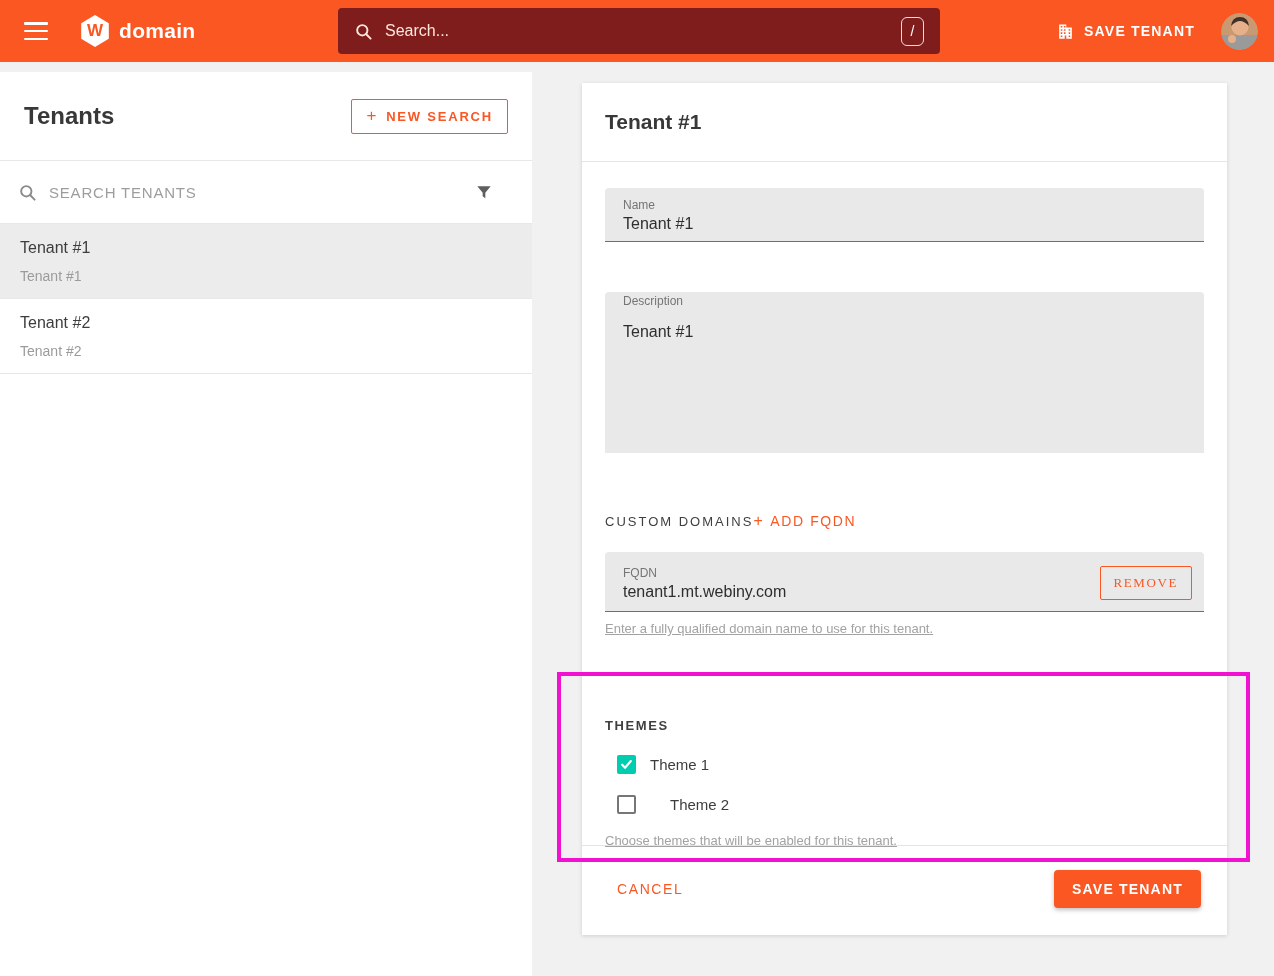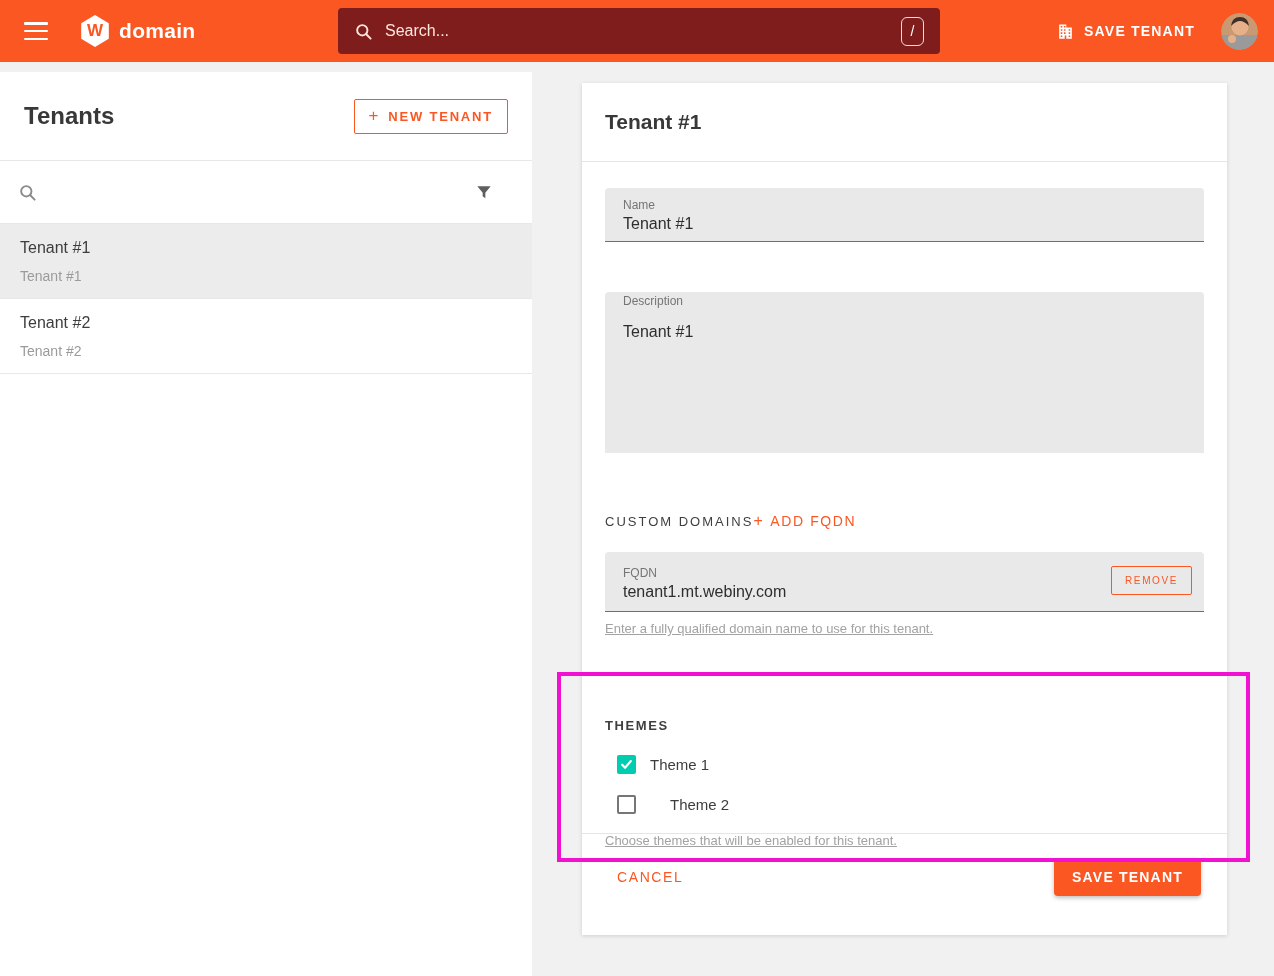--- a/index.html
+++ b/index.html
@@ -119,39 +119,39 @@
   .section-label { font-size: 13px; color: #3f3f3f; letter-spacing: 2px; }
   .section-label.bold { font-weight: bold; letter-spacing: 1.6px; }
   .add-fqdn {
     color: #fa5723; font-size: 14px; letter-spacing: 1.6px; cursor: pointer;
     background: none; border: none; font-family: "Liberation Sans", sans-serif; display: flex; align-items: center;
   }
   .add-fqdn .plus { margin-right: 6px; font-size: 16px; }
   .remove-btn {
     position: absolute; right: 12px; top: 14px;
     border: 1px solid #fa5723; border-radius: 2px; background: transparent;
-    color: #fa5723; font-size: 10px; letter-spacing: 1.6px; padding: 8px 13px;
-    cursor: pointer; font-family: Liberation Sans, sans-serif;
+    color: #fa5723; font-size: 13px; letter-spacing: 1.6px; padding: 8px 13px;
+    cursor: pointer; font-family: Liberation Serif, serif;
   }
   .helper-text { font-size: 13px; color: #a2a2a2; margin-top: 9px; text-decoration: underline; }
 
   .themes-section { margin-top: 80px; }
   .theme-row { display: flex; align-items: center; margin-top: 21px; cursor: pointer; }
   .theme-row + .theme-row { margin-top: 21px; gap: 20px; }
   .checkbox {
     width: 19px; height: 19px; border-radius: 2px; margin-left: 12px;
     display: flex; align-items: center; justify-content: center; flex: 0 0 auto;
   }
   .checkbox.checked { background: #00ccb0; }
   .checkbox.unchecked { background: #fff; border: 2px solid #767676; }
   .theme-label { font-size: 15px; color: #3d3d3d; margin-left: 14px; }
   .themes-helper { margin-top: 19px; }
 
   .card-footer {
-    position: absolute; left: 0; right: 0; bottom: 16px; height: 86px;
+    position: absolute; left: 0; right: 0; bottom: 4px; height: 86px;
     border-top: 1px solid #e5e5e5;
     display: flex; align-items: center; justify-content: space-between;
     padding: 0 26px 0 35px;
   }
   .cancel-btn {
     background: none; border: none; color: #fa5723; font-size: 14px;
     letter-spacing: 1.6px; cursor: pointer; font-family: "Liberation Sans", sans-serif;
   }
   .save-btn {
     background: #fa5723; border: none; border-radius: 4px; color: #fff;
@@ -217,29 +217,30 @@
       </svg>
     </div>
   </div>
 </header>
 
 <aside class="sidebar">
   <div class="sidebar-header">
     <h1 class="sidebar-title">Tenants</h1>
     <button class="new-tenant-btn">
       <span class="plus">+</span>
-      <span>NEW TENANT</span>
+      <span>NEW SEARCH</span>
     </button>
   </div>
 
   <div class="sidebar-search-row">
     <svg width="19" height="19" viewBox="0 0 24 24" fill="none" stroke="#8a8a8a" stroke-width="2.4" stroke-linecap="round">
       <circle cx="10.5" cy="10.5" r="6.5"></circle>
         <line x1="15.5" y1="15.5" x2="21" y2="21"></line>
     </svg>
+    <input type="text" placeholder="SEARCH TENANTS" style="">
     <svg class="filter-icon" width="20" height="20" viewBox="0 0 24 24" fill="#5f5f5f">
       <path d="M4 5h16l-6.4 8v6.5l-3.2-2.4V13z"></path>
     </svg>
   </div>
 
   <div class="tenant-item selected">
     <div class="tenant-item-name">Tenant #1</div>
     <div class="tenant-item-desc">Tenant #1</div>
   </div>
   <div class="tenant-item">

